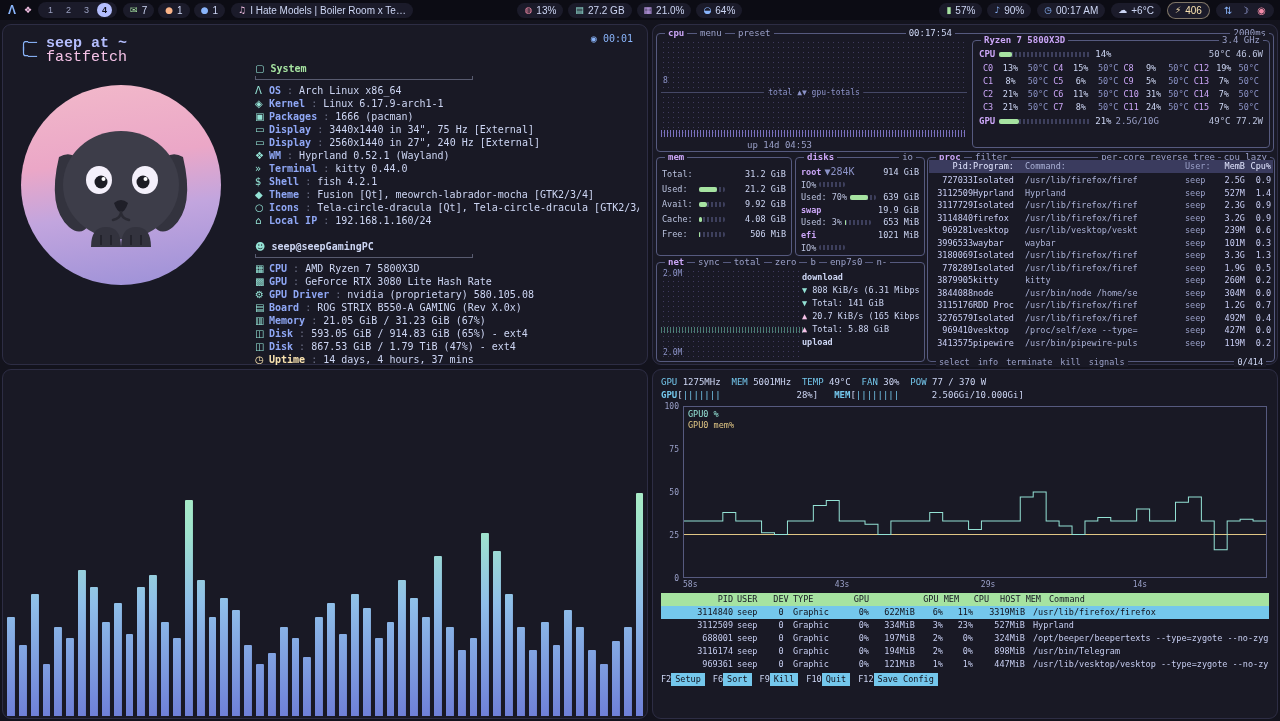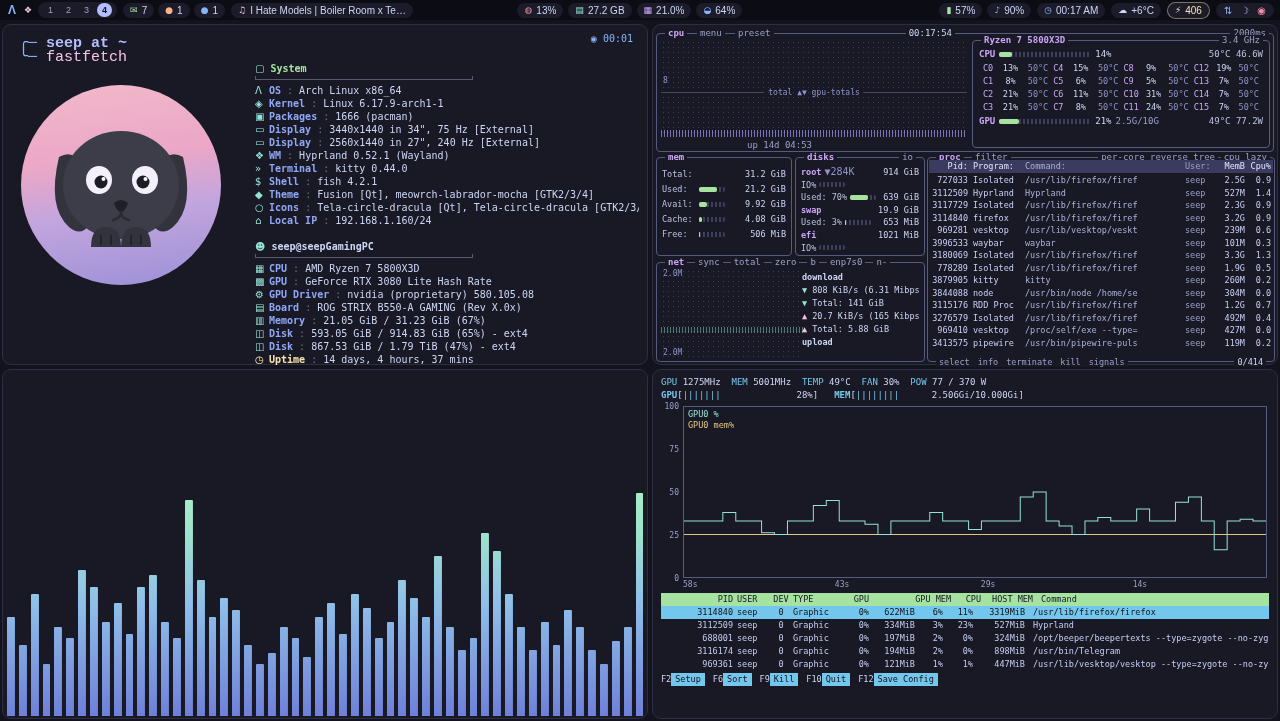--- a/index.html
+++ b/index.html
@@ -105,21 +105,21 @@
   #net-info { position:absolute; right:4px; top:8px; width:118px; font-size:8.5px; line-height:13px; }
   .net-line { white-space:nowrap; overflow:hidden; }
   .net-dir-label { color:#cdd6f4; font-weight:bold; }
   .net-arrow-down { color:#94e2d5; }
   .net-arrow-up { color:#f5c2e7; }
 
   #proc-box { left:274px; top:132px; width:348px; height:205px; }
   #proc-head { position:absolute; left:1px; right:1px; top:2px; display:flex; background:#3a3b5e; color:#e2e6ff; line-height:13px; padding:0 2px; font-size:8.5px; }
   #proc-rows { position:absolute; left:1px; right:1px; top:16px; bottom:8px; overflow:hidden; padding:0 2px; }
   .prow { display:flex; line-height:12.5px; white-space:nowrap; font-size:8.5px; color:#c9cef5; }
-  .p-pid { width:42px; text-align:right; padding-right:5px; flex:none; }
+  .p-pid { width:42px; text-align:right; flex:none; }
   .p-prog { width:52px; flex:none; }
   .p-cmd { flex:1; overflow:hidden; color:#aab1d6; }
   .p-user { width:30px; flex:none; color:#9aa0c8; }
   .p-mem { width:30px; text-align:right; flex:none; }
   .p-cpu { width:26px; text-align:right; flex:none; }
   #proc-footer { position:absolute; bottom:-6px; left:8px; display:flex; gap:8px; background:#191925; padding:0 3px; color:#9aa0c8; font-size:8.5px; }
   .proc-count { position:absolute; bottom:-6px; right:8px; background:#191925; padding:0 3px; color:#cdd6f4; font-size:8.5px; }
 
   
   .nv-line { line-height:13px; white-space:pre; overflow:hidden; }
@@ -144,21 +144,21 @@
   .nv-pid{width:46px;text-align:right;padding-right:4px;flex:none;margin-left:30px;}
   .nv-user{width:32px;flex:none;}
   .nv-dev{width:24px;flex:none;text-align:center;}
   .nv-type{width:48px;flex:none;}
   .nv-gpu{width:28px;flex:none;text-align:right;}
   .nv-gmem{width:46px;flex:none;text-align:right;}
   .nv-mpct{width:28px;flex:none;text-align:right;}
   .nv-cpu{width:30px;flex:none;text-align:right;}
   .nv-hmem{width:52px;flex:none;text-align:right;}
   .nv-cmd{flex:1;overflow:hidden;margin-left:8px;text-align:left;}
-  .nv-gmemh{width:82px;flex:none;text-align:right;}
+  .nv-gmemh{width:90px;flex:none;text-align:right;}
   #nv-fbar { display:flex; gap:8px; margin-top:2px; line-height:13px; font-size:8.5px; }
   .fkey { display:flex; }
   .fkey-k { color:#cdd6f4; }
   .fkey-l { background:#74c7ec; color:#11111b; padding:0 4px; }
 
   
   .cava-bars { position:absolute; left:4px; right:4px; bottom:2px; top:0; display:flex; align-items:flex-end; gap:4px; }
   .cava-bar { flex:1; border-radius:1px 1px 0 0;
      background:linear-gradient(to top,#6f80d8 0%,#8fbfe9 48%,#9fe3cd 78%,#abeec5 100%) bottom / 100% 235px no-repeat; }
 </style>

